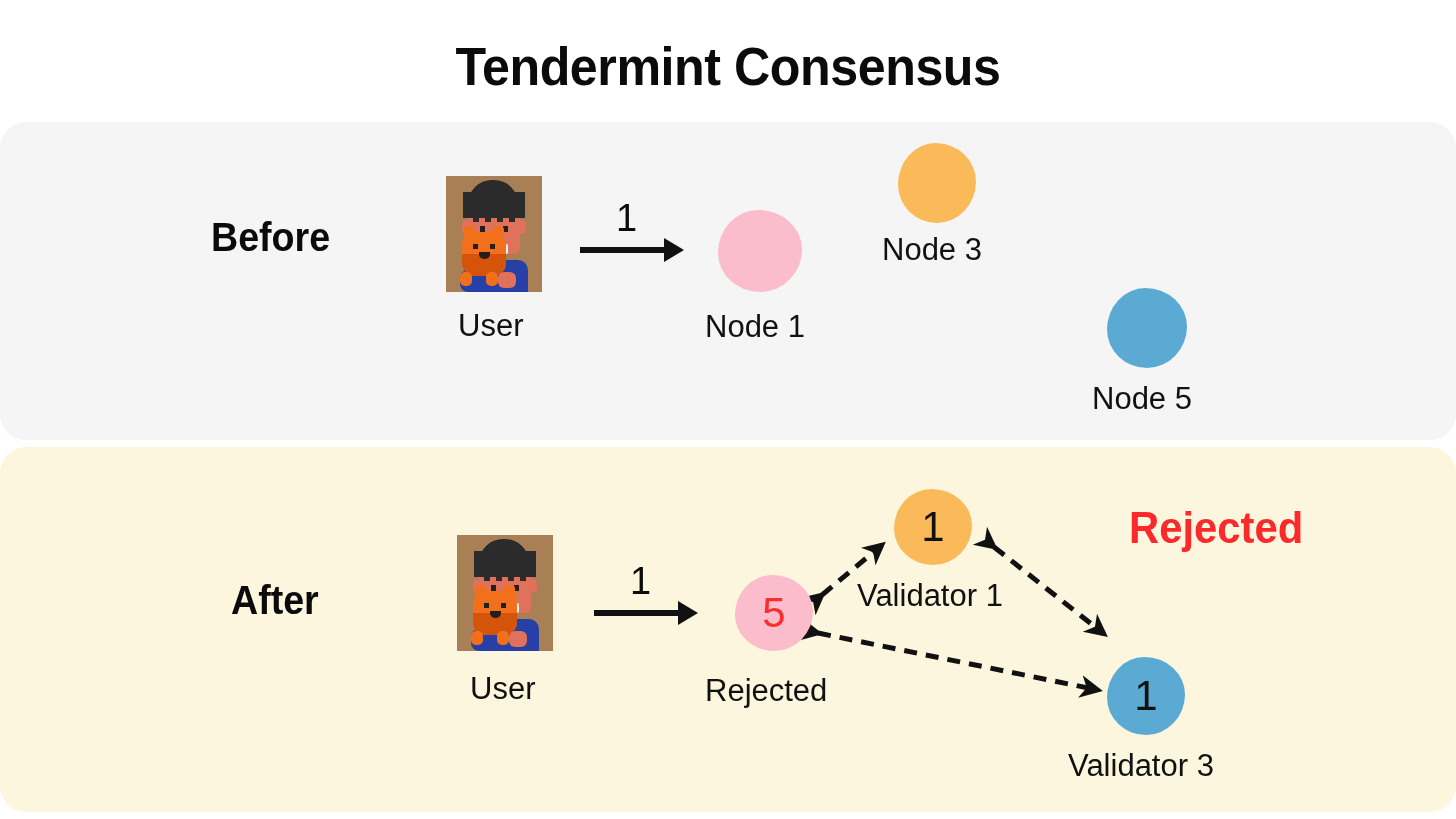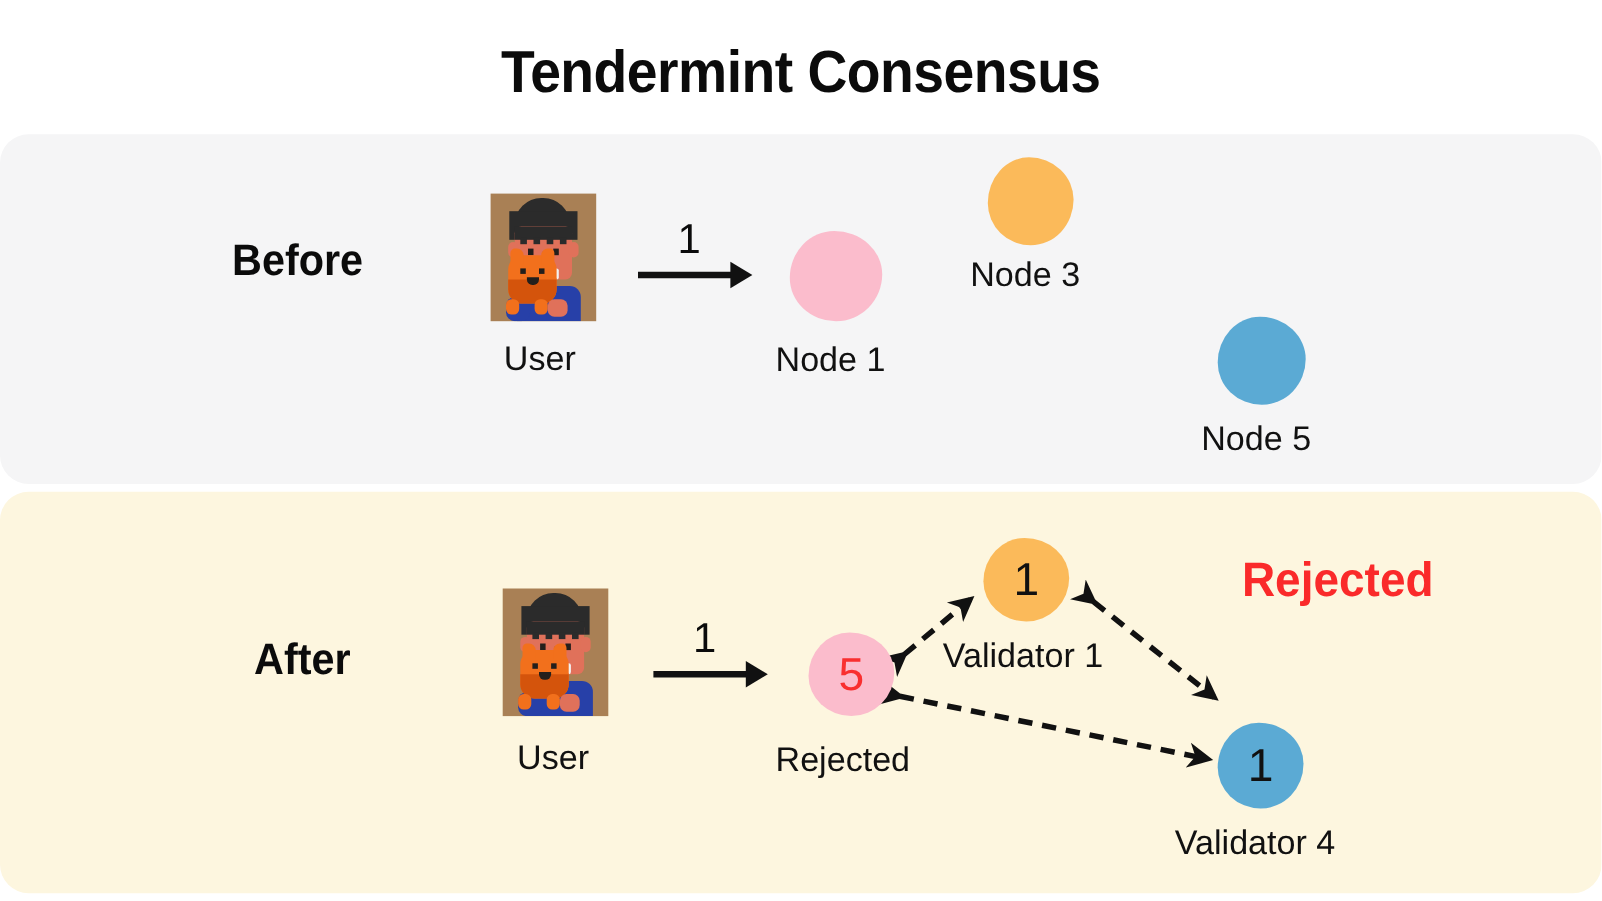--- a/index.html
+++ b/index.html
@@ -303,17 +303,17 @@
   <div class="node-label" id="proposer-label">Rejected</div>
 
   <div class="node" id="validator1">
     <span class="node-val">1</span>
   </div>
   <div class="node-label" id="validator1-label">Validator 1</div>
 
   <div class="node" id="validator2">
     <span class="node-val">1</span>
   </div>
-  <div class="node-label" id="validator2-label">Validator 4</div>
+  <div class="node-label" id="validator2-label">Validator 3</div>
 
   <div id="rejected">Rejected</div>
 
 </div>
 
 </body></html>

